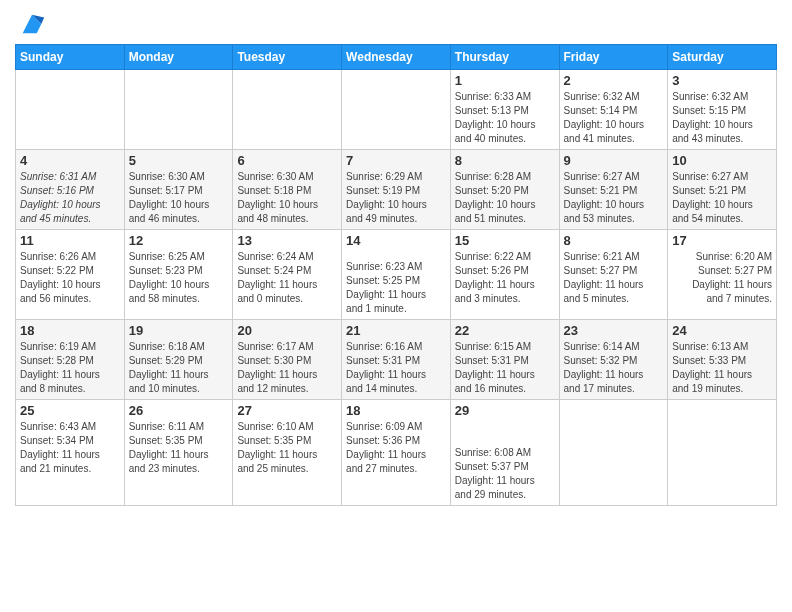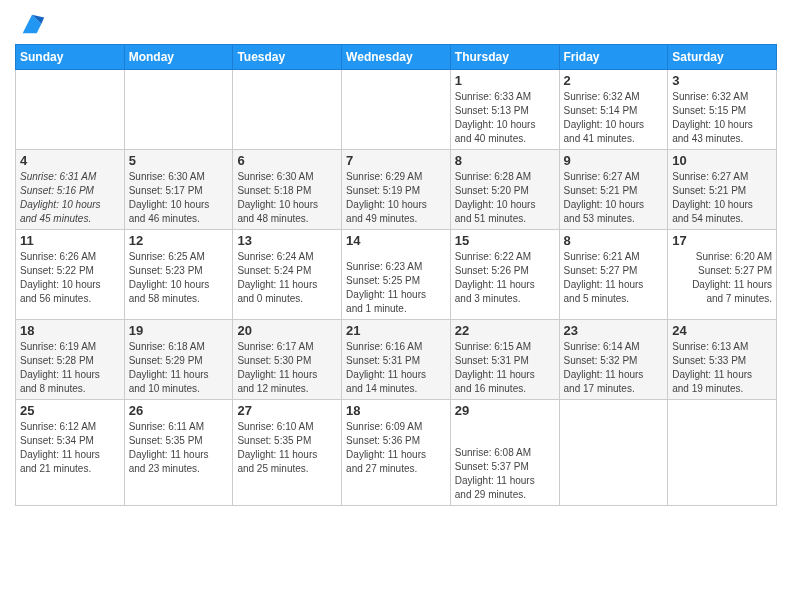--- a/index.html
+++ b/index.html
@@ -309,21 +309,21 @@
             <span class="day-number">24</span>
             <div class="day-info" style="white-space: pre-line;">Sunrise: 6:13 AM
 Sunset: 5:33 PM
 Daylight: 11 hours
 and 19 minutes.</div>
           </td>
         </tr>
         <tr>
           <td>
             <span class="day-number">25</span>
-            <div class="day-info" style="white-space: pre-line;">Sunrise: 6:12 AM
+            <div class="day-info" style="white-space: pre-line;">Sunrise: 6:43 AM
 Sunset: 5:34 PM
 Daylight: 11 hours
 and 21 minutes.</div>
           </td>
           <td>
             <span class="day-number">26</span>
             <div class="day-info" style="white-space: pre-line;">Sunrise: 6:11 AM
 Sunset: 5:35 PM
 Daylight: 11 hours
 and 23 minutes.</div>

